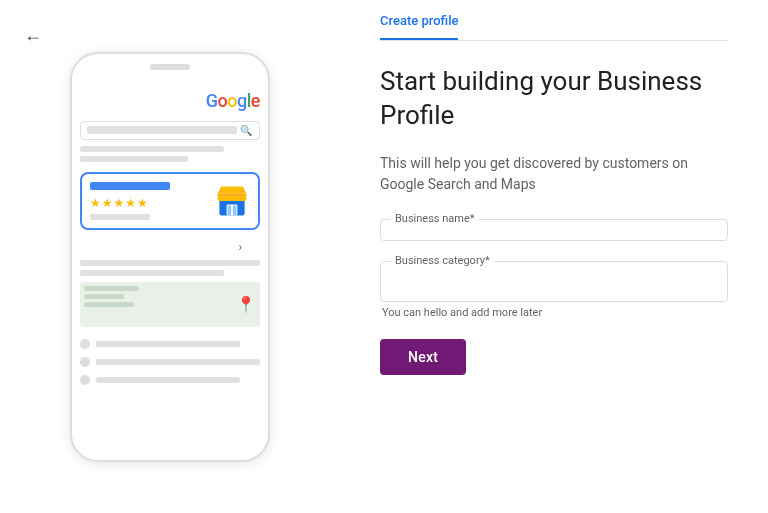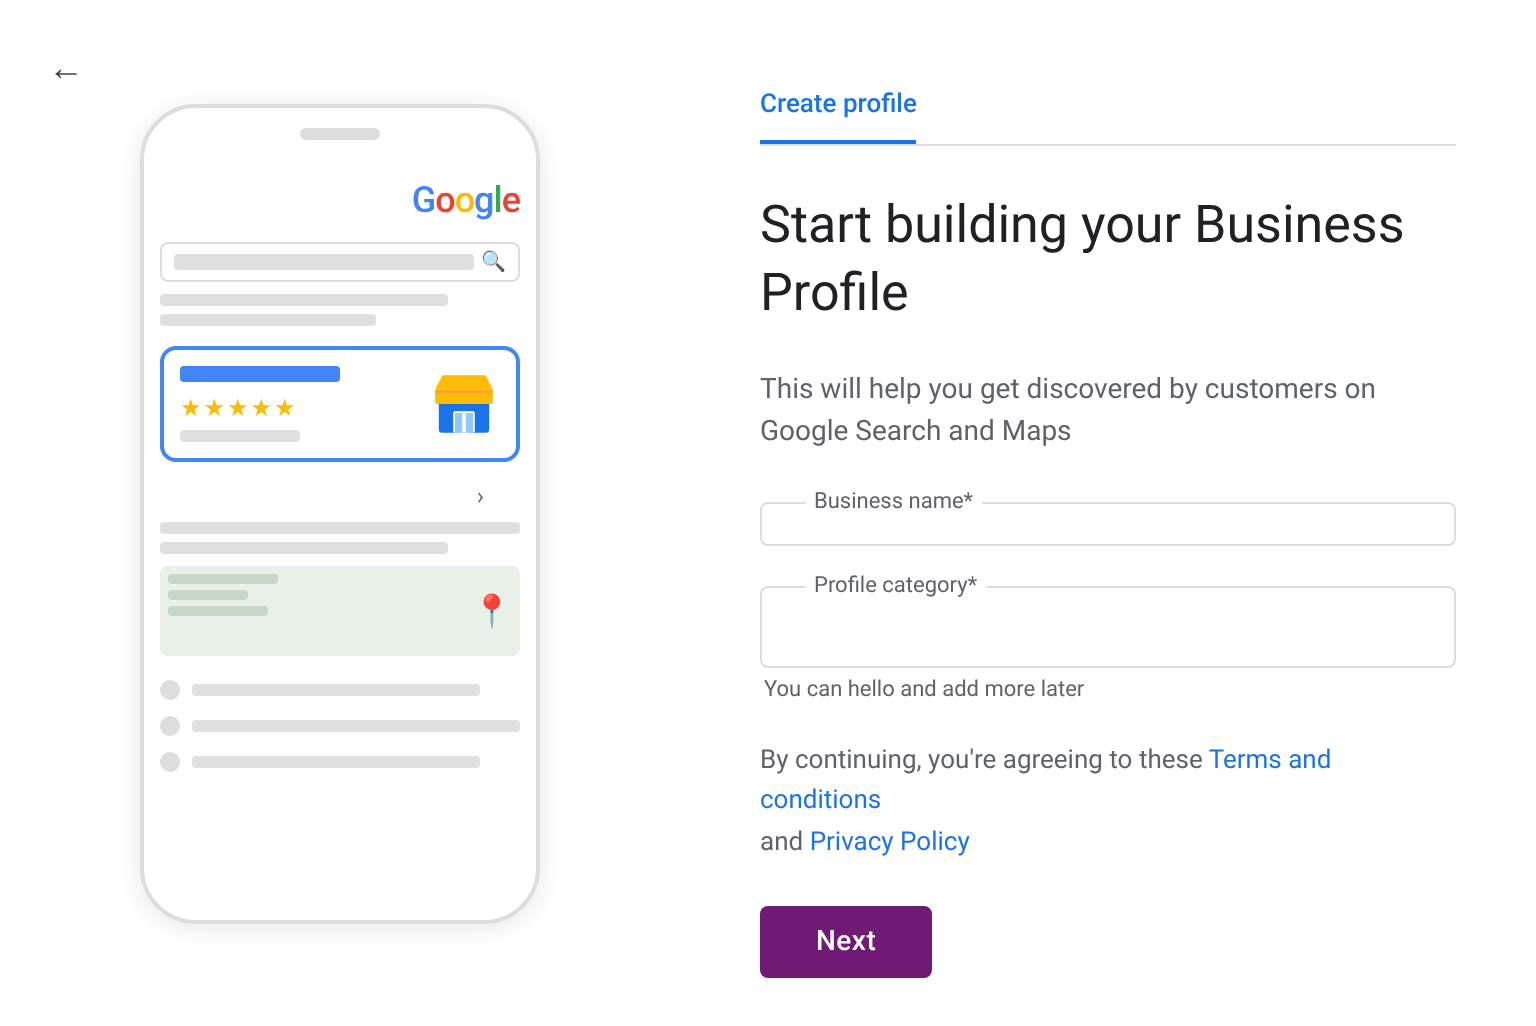--- a/index.html
+++ b/index.html
@@ -215,24 +215,24 @@
 
     .map-line {
       height: 5px;
       background: #c8d8c8;
       border-radius: 2px;
     }
 
     
     .right-panel {
       flex: 1;
-      padding: 24px 40px;
+      padding: 13px 40px;
       display: flex;
       flex-direction: column;
-      justify-content: flex-end;
+      justify-content: flex-start;
     }
 
     .tab-bar {
       display: flex;
       border-bottom: 1px solid #e0e0e0;
       margin-bottom: 24px;
     }
 
     .tab-item {
       font-size: 13px;
@@ -265,21 +265,21 @@
     .input-field-wrapper {
       position: relative;
       border: 1px solid #dadce0;
       border-radius: 4px;
       padding: 12px 14px 8px;
     }
 
     .input-label {
       position: absolute;
       top: -8px;
-      left: 22px;
+      left: 10px;
       background: #fff;
       padding: 0 4px;
       font-size: 11px;
       color: #5f6368;
     }
 
     .input-field {
       width: 100%;
       border: none;
       outline: none;
@@ -413,27 +413,23 @@
   <p class="subtitle">This will help you get discovered by customers on<br>Google Search and Maps</p>
 
   <div class="form-group">
     <div class="input-field-wrapper">
       <span class="input-label">Business name*</span>
     </div>
   </div>
 
   <div class="form-group">
     <div class="input-field-wrapper">
-      <span class="input-label">Profile category*</span>
+      <span class="input-label">Business category*</span>
       <input class="input-field" type="text" value="" style="">
     </div>
     <div class="input-hint">You can hello and add more later</div>
   </div>
 
-  <div class="terms-text">
-    <span>By continuing, you're agreeing to these </span><a class="terms-link" href="#">Terms and conditions</a><br>
-    <span>and </span><a class="terms-link" href="#">Privacy Policy</a>
-  </div>
 
   <div>
     <button class="next-button">Next</button>
   </div>
 </div>
 
 </body></html>

